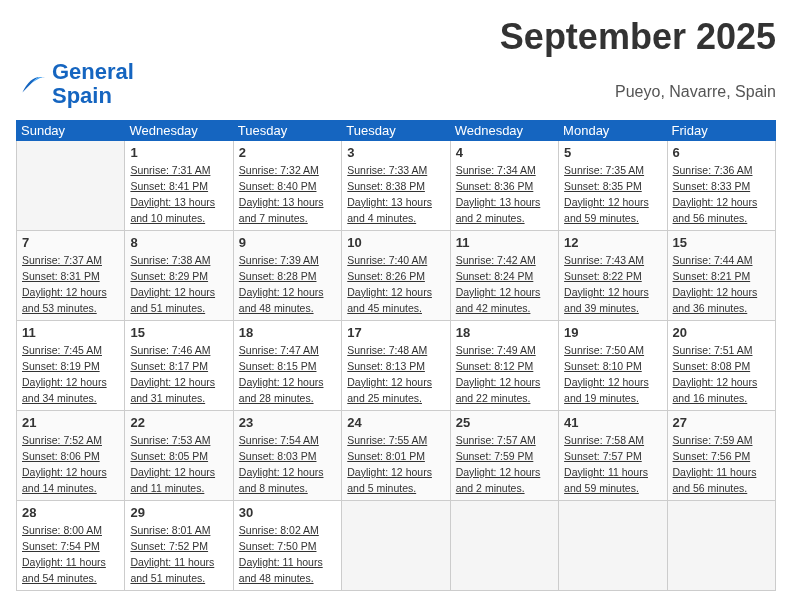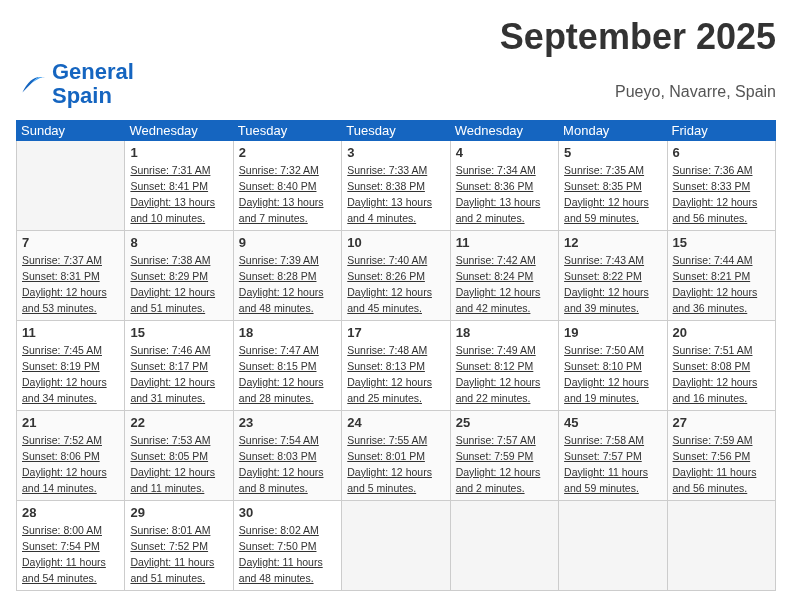--- a/index.html
+++ b/index.html
@@ -228,21 +228,21 @@
         </td>
         <td>
           <div class="day-number">24</div>
         <div class="day-info">Sunrise: 7:55 AM<br>Sunset: 8:01 PM<br>Daylight: 12 hours and 5 minutes.</div>
         </td>
         <td>
           <div class="day-number">25</div>
         <div class="day-info">Sunrise: 7:57 AM<br>Sunset: 7:59 PM<br>Daylight: 12 hours and 2 minutes.</div>
         </td>
         <td>
-          <div class="day-number">45</div>
+          <div class="day-number">41</div>
         <div class="day-info">Sunrise: 7:58 AM<br>Sunset: 7:57 PM<br>Daylight: 11 hours and 59 minutes.</div>
         </td>
         <td>
           <div class="day-number">27</div>
         <div class="day-info">Sunrise: 7:59 AM<br>Sunset: 7:56 PM<br>Daylight: 11 hours and 56 minutes.</div>
         </td>
       </tr>
       <tr>
         <td>
           <div class="day-number">28</div>

